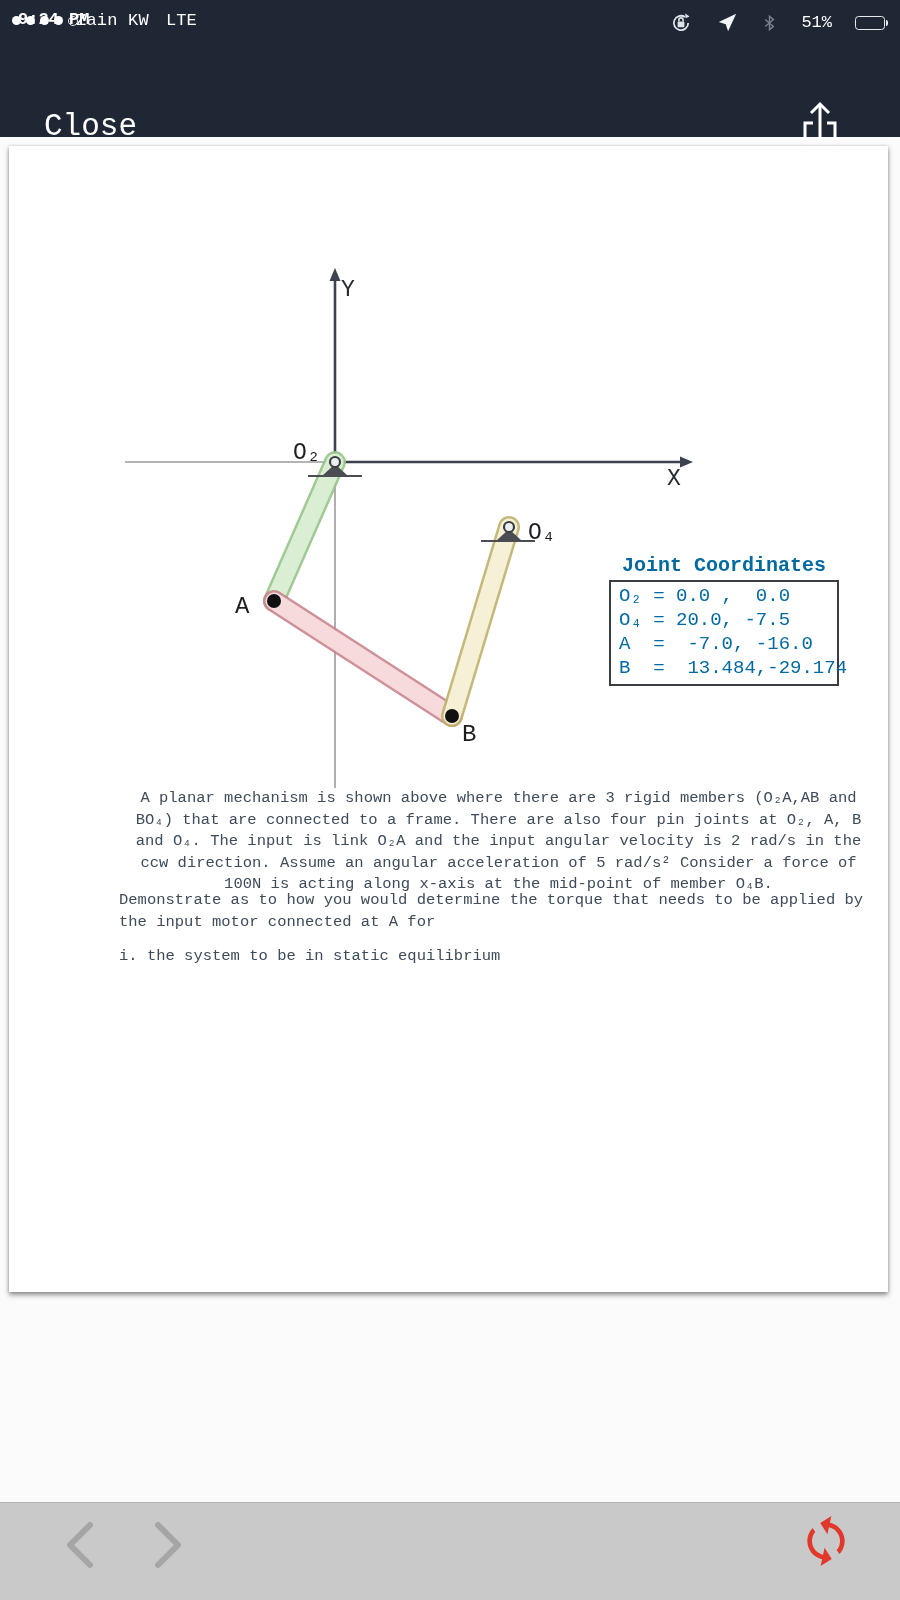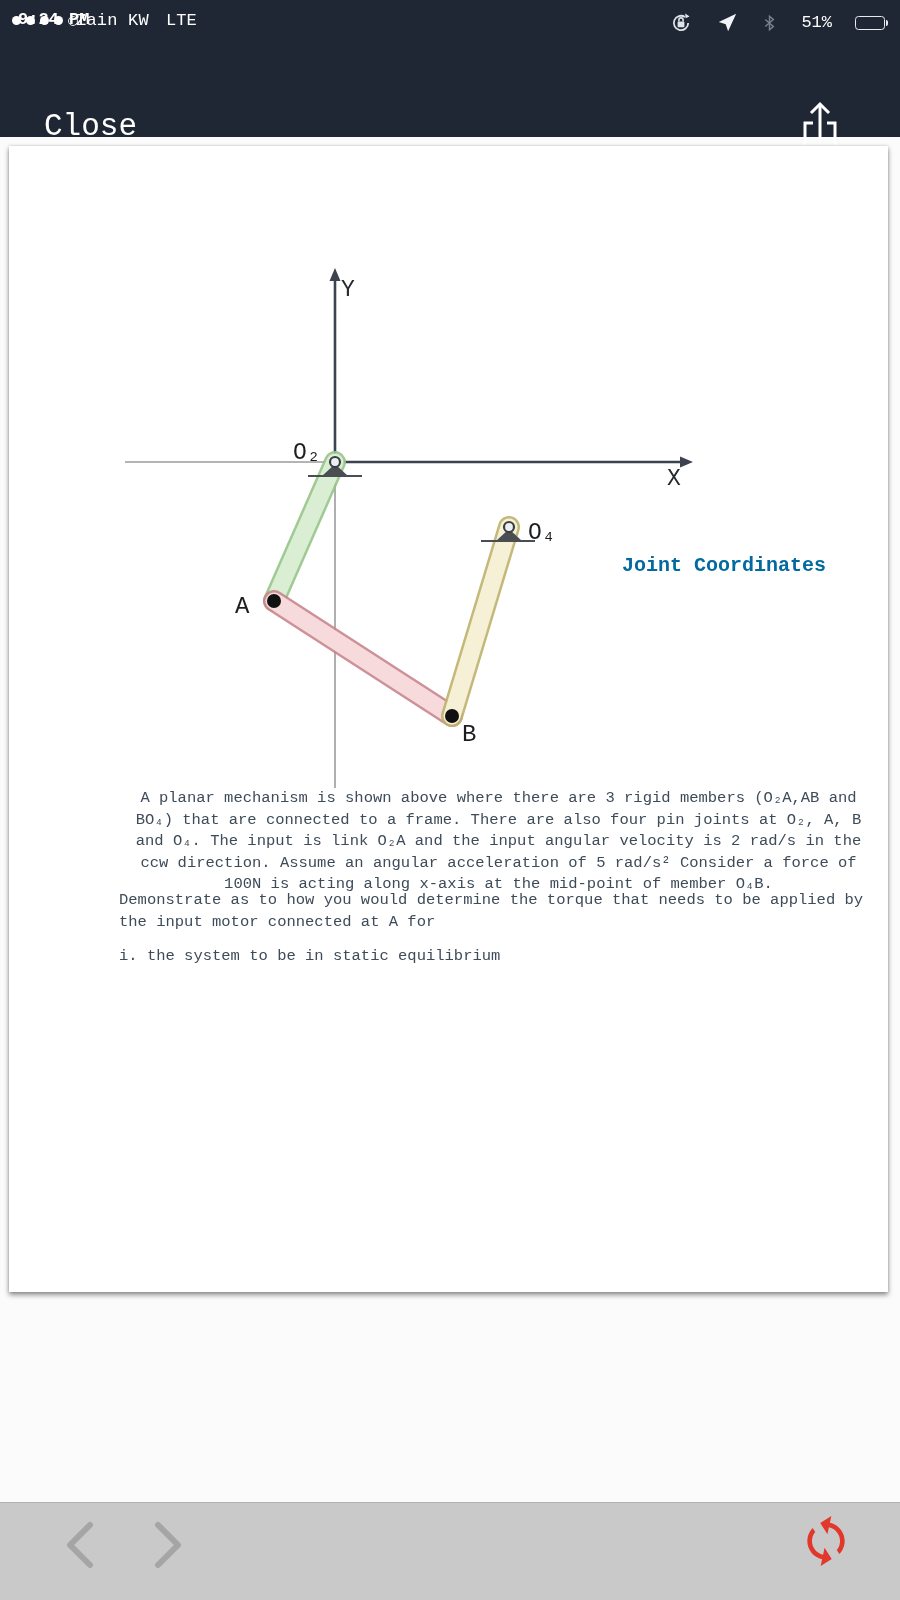--- a/index.html
+++ b/index.html
@@ -151,20 +151,26 @@
       <text x="332" y="150" font-size="23" fill="#26292e">Y</text>
       <text x="658" y="339" font-size="23" fill="#26292e">X</text>
       <text x="284" y="313" font-size="23" fill="#1c1e21">O₂</text>
       <text x="519" y="393" font-size="23" fill="#1c1e21">O₄</text>
       <text x="226" y="467" font-size="24" fill="#1c1e21">A</text>
       <text x="453" y="595" font-size="24" fill="#1c1e21">B</text>
     </svg>
 
     <div class="jc-table">
       <div class="jc-title">Joint Coordinates</div>
+      <div class="jc-box">
+        <div class="jc-row">O₂ = 0.0 ,  0.0</div>
+        <div class="jc-row">O₄ = 20.0, -7.5</div>
+        <div class="jc-row">A  =  -7.0, -16.0</div>
+        <div class="jc-row">B  =  13.484,-29.174</div>
+      </div>
     </div>
 
     <div class="para p1">A planar mechanism is shown above where there are 3 rigid members (O₂A,AB and BO₄) that are connected to a frame. There are also four pin joints at O₂, A, B and O₄. The input is link O₂A and the input angular velocity is 2 rad/s in the ccw direction. Assume an angular acceleration of 5 rad/s² Consider a force of 100N is acting along x-axis at the mid-point of member O₄B.</div>
     <div class="para p3">i. the system to be in static equilibrium</div>
     <div class="para p2">Demonstrate as to how you would determine the torque that needs to be applied by the input motor connected at A for</div>
   </div>
 
   <div class="toolbar">
     <svg class="tb-btn back-btn" viewBox="0 0 38 52">
       <path d="M30 6 L10 26 L30 46" fill="none" stroke="#a5a5a5" stroke-width="6" stroke-linecap="round" stroke-linejoin="round"></path>

